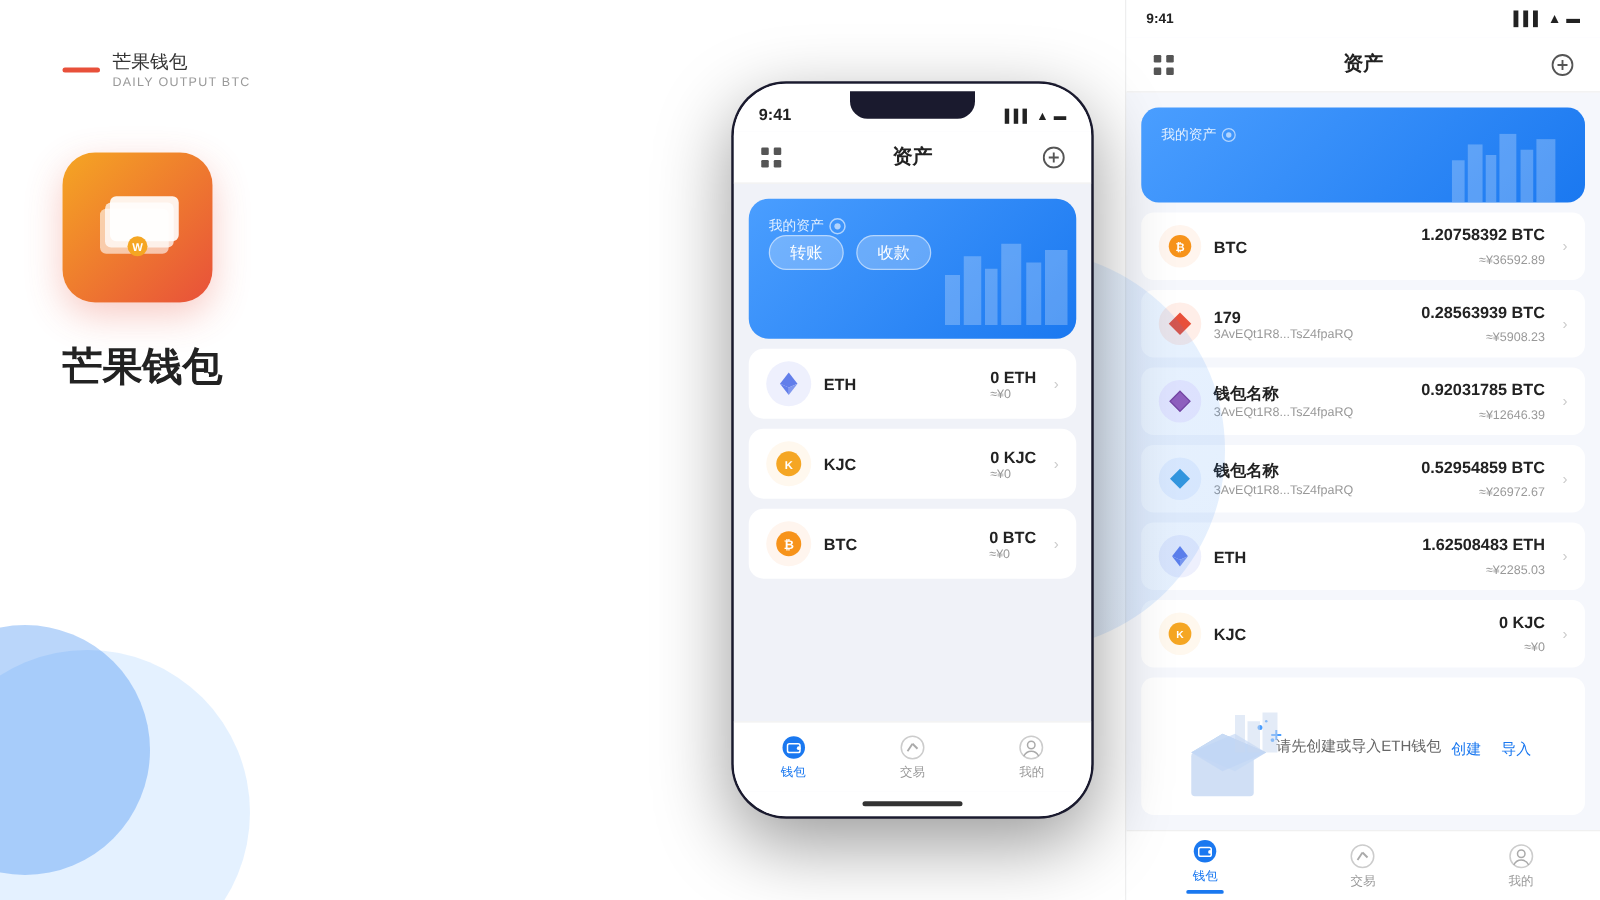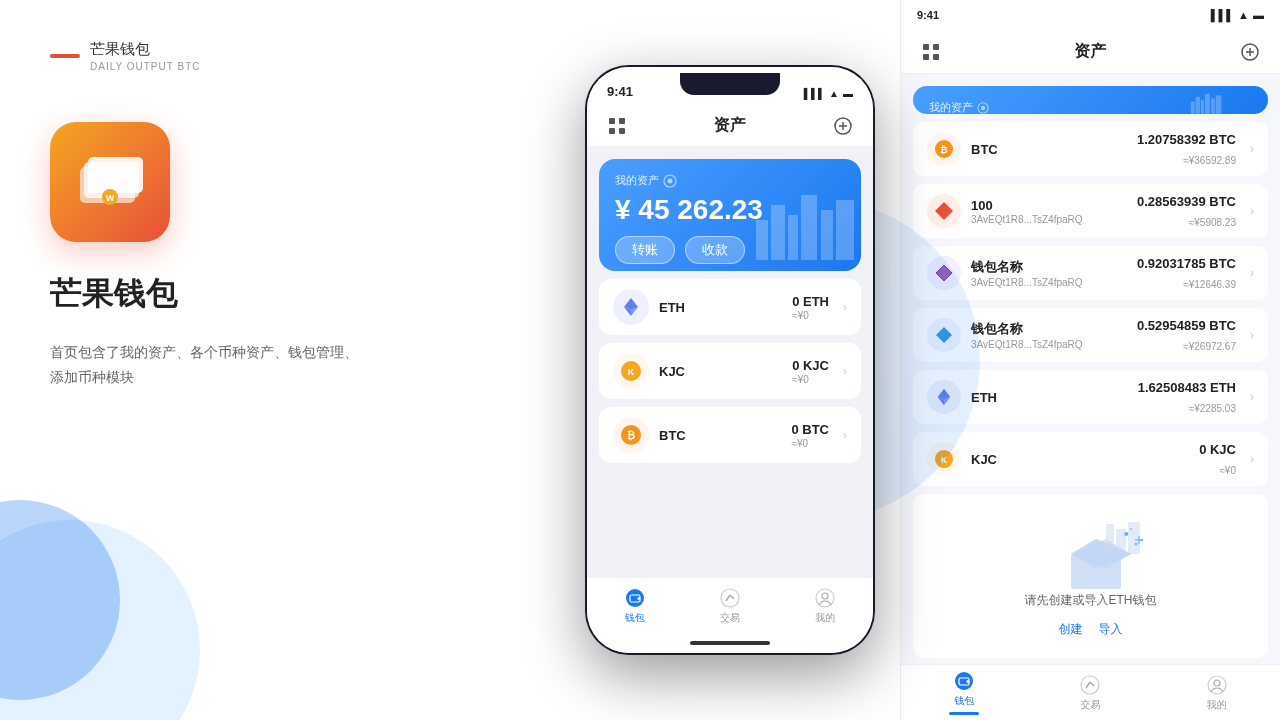--- a/index.html
+++ b/index.html
@@ -335,21 +335,21 @@
     .r-coin-right { text-align: right; }
     .r-coin-amount { font-size: 13px; font-weight: 600; color: #222; }
     .r-coin-cny { font-size: 10px; color: #999; margin-top: 8px; }
     .r-chevron { color: #ccc; font-size: 12px; margin-left: 4px; }
     
     .r-empty-box {
       background: #fff;
       border-radius: 10px;
       padding: 20px;
       display: flex;
-      flex-direction: column;
+      flex-direction: row;
       align-items: center;
       gap: 8px;
     }
     .r-empty-box .empty-img {
       width: 80px;
       height: 70px;
       position: relative;
     }
     .r-empty-box .empty-text { font-size: 12px; color: #666; }
     .r-empty-box .empty-links { display: flex; gap: 16px; margin-top: 4px; }
@@ -405,21 +405,20 @@
       <rect x="10" y="25" width="55" height="36" rx="5" fill="rgba(255,255,255,0.6)"></rect>
       <rect x="14" y="20" width="55" height="36" rx="5" fill="rgba(255,255,255,0.75)"></rect>
       <rect x="18" y="15" width="55" height="36" rx="5" fill="rgba(255,255,255,0.9)"></rect>
 
       <circle cx="40" cy="55" r="8" fill="#f5a623"></circle>
       <text x="40" y="59" text-anchor="middle" font-size="9" fill="#fff" font-weight="bold">W</text>
     </svg>
   </div>
 
   <h1 class="app-title-large">芒果钱包</h1>
-  <p class="app-desc" style="margin-top:4px;">首页包含了我的资产、各个币种资产、钱包管理、添加币种模块</p>
 </div>
 
 <div class="center-panel">
 
   <div style="position:absolute;right:-80px;top:50%;transform:translateY(-50%);width:320px;height:320px;background:linear-gradient(135deg,#4a9eff,#1a78f0);border-radius:50%;opacity:0.12;z-index:0;"></div>
 
   <div class="phone-outer">
     <div class="phone-notch"></div>
     <div class="phone-inner">
 
@@ -462,21 +461,20 @@
             <rect x="70" y="40" width="12" height="50" fill="#fff"></rect>
             <rect x="85" y="30" width="18" height="60" fill="#fff"></rect>
           </svg>
           <div class="card-label">
             <span>我的资产</span>
             <svg width="14" height="14" viewBox="0 0 14 14">
                 <circle cx="7" cy="7" r="6" fill="none" stroke="rgba(255,255,255,0.7)" stroke-width="1.2"></circle>
                 <circle cx="7" cy="7" r="2.5" fill="rgba(255,255,255,0.7)"></circle>
               </svg>
           </div>
-          <div class="card-amount">¥ 45 262.23</div>
           <div class="card-btns">
             <button class="card-btn">转账</button>
             <button class="card-btn">收款</button>
           </div>
         </div>
 
         <div class="coin-item">
           <div class="coin-icon" style="background:#eef0fd;">
             <svg width="22" height="22" viewBox="0 0 22 22">
                 <polygon points="11,2 18,11 11,14 4,11" fill="#627EEA"></polygon>
@@ -630,21 +628,21 @@
       <span class="r-chevron">›</span>
     </div>
 
     <div class="r-coin-item">
       <div class="r-coin-icon" style="background:#ffeee8;">
         <svg width="20" height="20" viewBox="0 0 20 20">
             <polygon points="10,1 19,10 10,19 1,10" fill="#E8503A"></polygon>
           </svg>
       </div>
       <div class="r-coin-mid">
-        <div class="r-coin-name">100</div>
+        <div class="r-coin-name">179</div>
         <div class="r-coin-addr">3AvEQt1R8...TsZ4fpaRQ</div>
       </div>
       <div class="r-coin-right">
         <div class="r-coin-amount">0.28563939 BTC</div>
         <div class="r-coin-cny">≈¥5908.23</div>
       </div>
       <span class="r-chevron">›</span>
     </div>
 
     <div class="r-coin-item">

